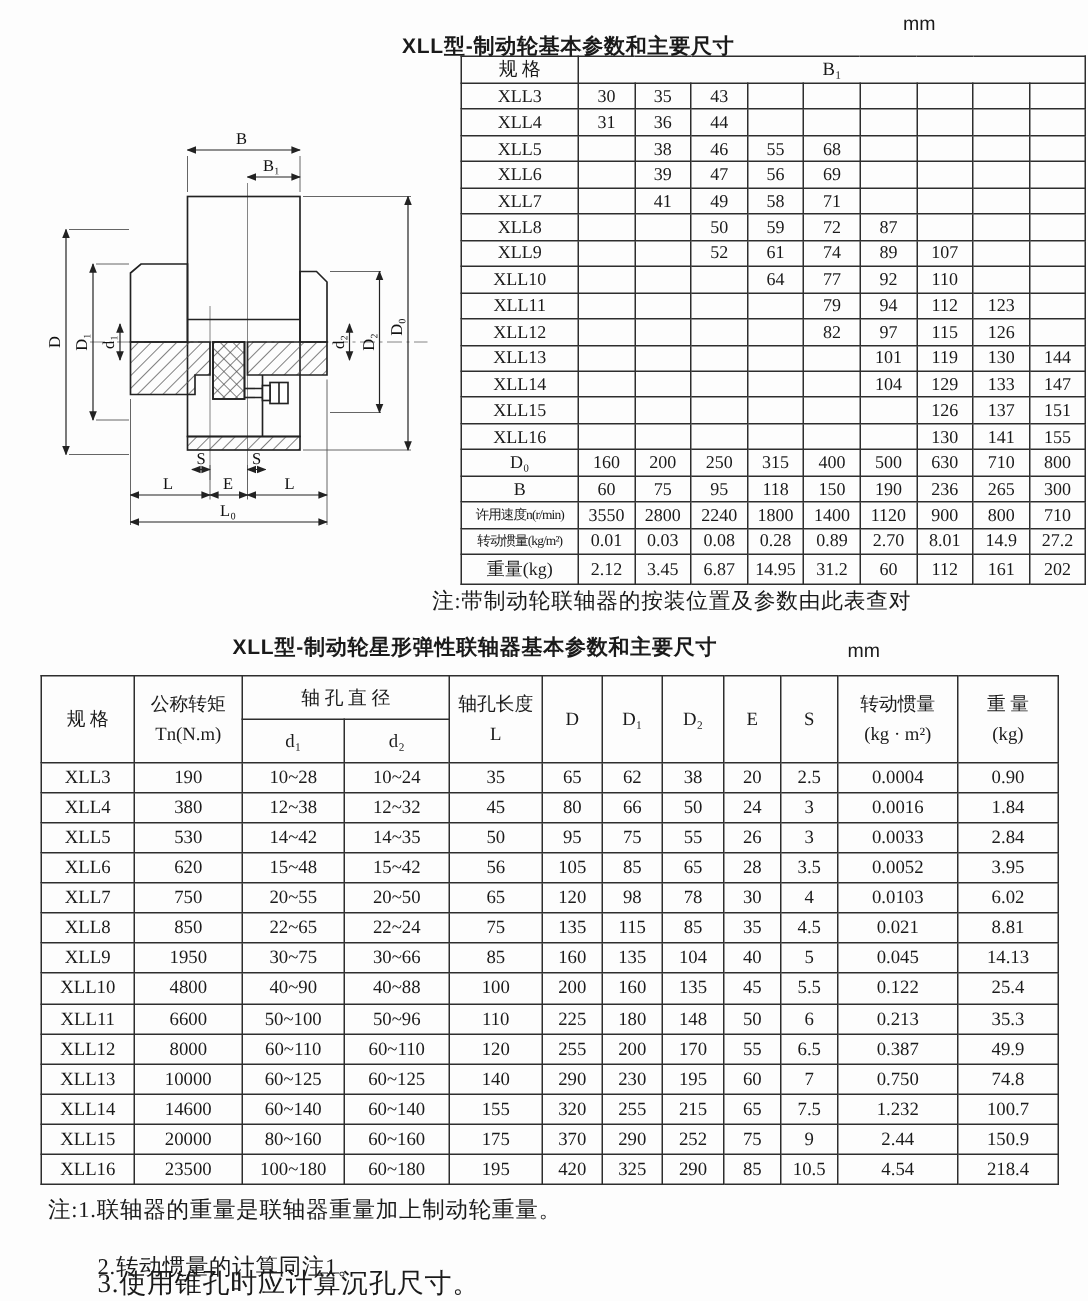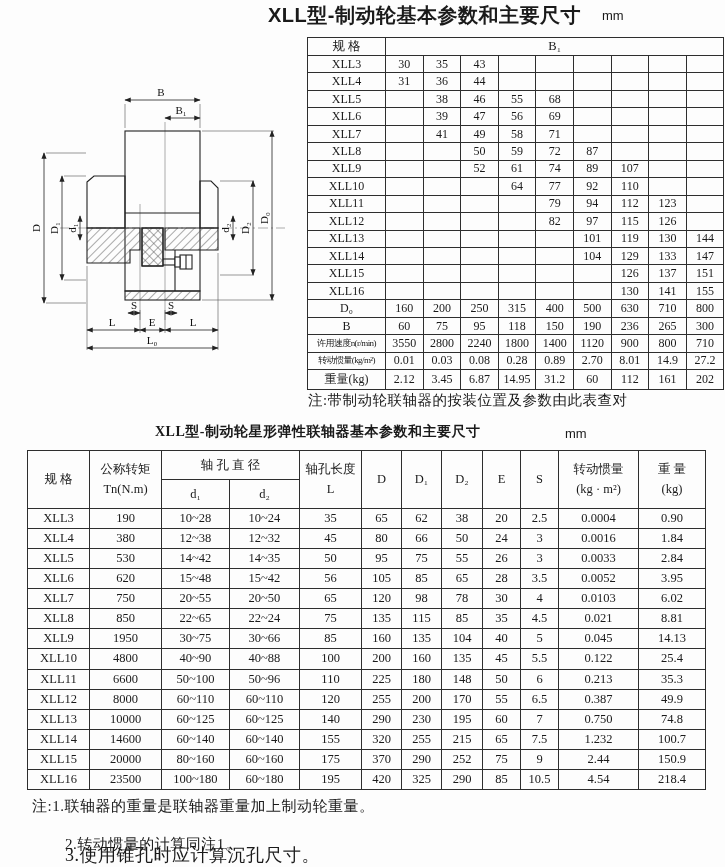--- a/index.html
+++ b/index.html
@@ -1,25 +1,25 @@
 <!DOCTYPE html>
 <html><head>
 <meta charset="utf-8">
 <style>
   html,body{margin:0;padding:0;}
   body{width:725px;height:867px;background:#fdfdfd;color:#1a1a1a;
        font-family:"Liberation Serif","DejaVu Serif",serif;}
   .page{position:relative;width:725px;height:867px;overflow:hidden;}
 
   .abs{position:absolute;white-space:nowrap;}
-  .t1{left:268px;top:2px;font-family:"Liberation Sans","DejaVu Sans",sans-serif;
-      font-size:20px;font-weight:bold;letter-spacing:.5px;}
+  .t1{left:268px;top:22px;font-family:"Liberation Sans","DejaVu Sans",sans-serif;
+      font-size:14px;font-weight:bold;letter-spacing:.5px;}
   .mm1{left:602px;top:8px;font-family:"Liberation Sans","DejaVu Sans",sans-serif;font-size:13px;}
-  .note1{left:288px;top:391px;font-size:14.5px;letter-spacing:.5px;margin-left:20px;}
-  .t2{left:155px;top:423px;font-family:Liberation Serif, serif;
+  .note1{left:288px;top:391px;font-size:14.5px;letter-spacing:.5px;}
+  .t2{left:155px;top:423px;font-family:Liberation Sans, sans-serif;
       font-size:14px;font-weight:bold;letter-spacing:.5px;}
   .mm2{left:565px;top:426px;font-family:"Liberation Sans","DejaVu Sans",sans-serif;font-size:13px;}
   .fn1{left:32px;top:797px;font-size:15px;letter-spacing:.5px;}
   .fn2{left:65px;top:820px;font-size:15px;letter-spacing:.5px;margin-top:15px;}
   .fn3{left:65px;top:843px;font-size:18px;letter-spacing:.5px;}
 
   table{border-collapse:collapse;table-layout:fixed;}
   td,th{border:1px solid #2e2e2e;text-align:center;vertical-align:middle;
         padding:0;font-weight:normal;overflow:hidden;white-space:nowrap;}
 

